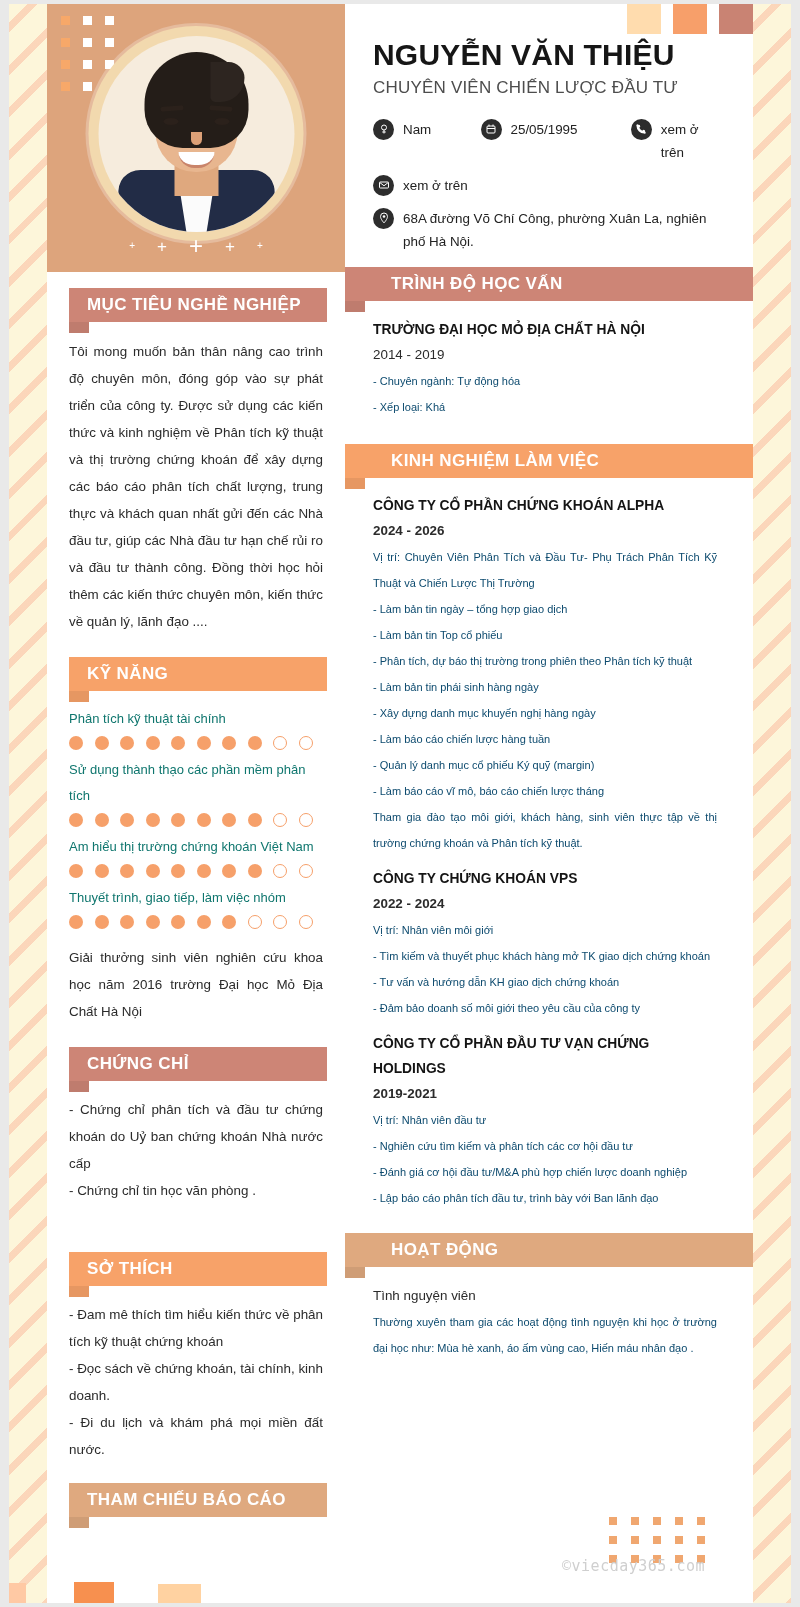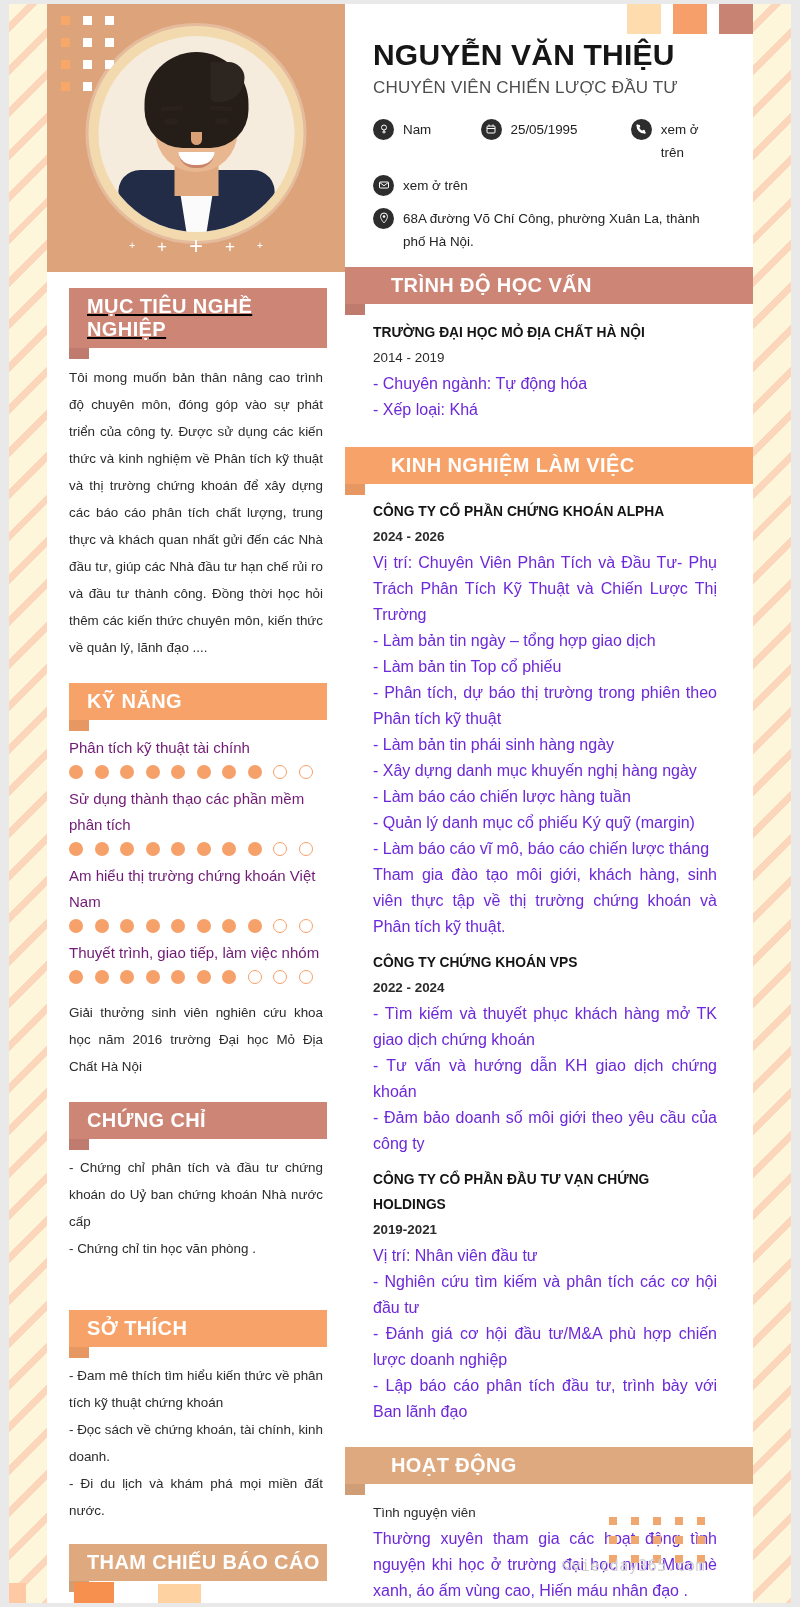--- a/index.html
+++ b/index.html
@@ -112,40 +112,40 @@
               display:flex; align-items:center; justify-content:center; gap: 22px; color:#fff; }
   .plus-row span { font-weight: 300; line-height:1; }
 
   
   .sec { position: relative; }
   .sec-bar {
     position: relative; display:block;
     color: #fff; font-weight: bold;
     letter-spacing: .4px;
     padding: 7px 0 7px 18px;
-    font-size: 20px;
+    font-size: 17px;
   }
   .sec-bar:after {
     content:""; position:absolute; left: 0; top: 100%;
     width: 20px; height: 11px; background: inherit;
     filter: brightness(0.93);
   }
 
   
   .left-body { padding: 0 22px 0 22px; }
   .sec-wrap { margin-left: -22px; margin-right: -22px; }
   .sec-bar-left { margin-left: 22px; margin-right: 18px; }
 
   .para {
     font-size: 13.4px; line-height: 27px; color: #2b2b2b;
     text-align: justify; text-justify: inter-word;
   }
 
   
-  .skill-label { font-size: 15px; line-height: 26px; color: #701a75; }
+  .skill-label { font-size: 13px; line-height: 26px; color: #0f766e; }
   .dots { display:flex; gap: 11.5px; margin: 4px 0 7px; }
   .dot { width: 14px; height: 14px; border-radius: 50%; }
   .dot.on  { background: #f6a06a; }
   .dot.off { background: #fff; border: 1.5px solid #f6a06a; }
 
   
   .right-head { padding: 34px 36px 0 28px; background:#fff; }
   .name { font-size: 30px; font-weight: bold; color:#161616; letter-spacing: .2px; line-height: 1.12; }
   .role { font-size: 17px; color:#4d4d4d; margin-top: 6px; letter-spacing: .2px; }
 
@@ -161,21 +161,21 @@
   .cicon svg { width: 12px; height: 12px; fill:#fff; }
   .ctext { line-height: 23px; }
 
   .right-body { padding: 0 36px 0 28px; }
   .right-sec { margin-left: -28px; margin-right: -36px; }
   .right-sec .sec-bar { padding-left: 46px; }
 
   .entry-title { font-size: 13.8px; font-weight: bold; color:#141414; line-height: 25px; }
   .entry-sub   { font-size: 13.4px; color:#2b2b2b; line-height: 26px; }
   .entry-sub.b { font-weight: bold; }
-  .bullet { font-size: 16px; line-height: 26px; color:#6d28d9; }
+  .bullet { font-size: 11px; line-height: 26px; color:#0c4a6e; }
   .bullet.just { text-align: justify; }
 
   
   .watermark {
     position:absolute; right: 48px; bottom: 28px;
     font-family: "DejaVu Sans Mono", monospace;
     font-size: 15px; color: #cfcfcf; letter-spacing: .5px; z-index: 4; text-align: right;
   }
   .wm-dots { position:absolute; right: 48px; bottom: 40px; z-index: 3;
              display:grid; grid-template-columns: repeat(5, 8px); gap: 11px 14px; }
@@ -251,21 +251,21 @@
             <span style="font-size:10px">+</span>
             <span style="font-size:17px">+</span>
             <span style="font-size:24px">+</span>
             <span style="font-size:17px">+</span>
             <span style="font-size:10px">+</span>
           </div>
         </div>
 
         <div class="left-body">
 
-          <div class="sec sec-wrap" style="margin-top:16px;text-decoration:underline;">
+          <div class="sec sec-wrap" style="margin-top:16px;">
             <div class="sec-bar sec-bar-left" style="background:#cd8576">MỤC TIÊU NGHỀ NGHIỆP</div>
           </div>
           <div class="para" style="margin-top:16px;">Tôi mong muốn bản thân nâng cao trình độ chuyên môn, đóng góp vào sự phát triển của công ty. Được sử dụng các kiến thức và kinh nghiệm về Phân tích kỹ thuật và thị trường chứng khoán để xây dựng các báo cáo phân tích chất lượng, trung thực và khách quan nhất gửi đến các Nhà đầu tư, giúp các Nhà đầu tư hạn chế rủi ro và đầu tư thành công. Đồng thời học hỏi thêm các kiến thức chuyên môn, kiến thức về quản lý, lãnh đạo ....</div>
 
           <div class="sec sec-wrap" style="margin-top:22px;">
             <div class="sec-bar sec-bar-left" style="background:#f7a269">KỸ NĂNG</div>
           </div>
           <div id="skills-list" style="margin-top:15px;">
               <div>
                 <div class="skill-label">Phân tích kỹ thuật tài chính</div>
@@ -402,21 +402,21 @@
               </div>
             </div>
             <div class="crow">
               <div class="citem">
                 <span class="cicon">
                   <svg viewBox="0 0 24 24">
                       <path d="M12 2a7 7 0 00-7 7c0 5 7 13 7 13s7-8 7-13a7 7 0 00-7-7z" fill="none" stroke="#fff" stroke-width="2"></path>
                       <circle cx="12" cy="9" r="2.6" fill="#fff"></circle>
                     </svg>
                 </span>
-                <span class="ctext" style="display:block;max-width:348px">68A đường Võ Chí Công, phường Xuân La, thành phố Hà Nội.</span>
+                <span class="ctext" style="display:block;max-width:348px">68A đường Võ Chí Công, phường Xuân La, nghiên phố Hà Nội.</span>
               </div>
             </div>
           </div>
         </div>
 
         <div class="right-body">
 
           <div class="right-sec" style="margin-top:14px;">
             <div class="sec-bar" style="background:#cd8576">TRÌNH ĐỘ HỌC VẤN</div>
           </div>
@@ -441,20 +441,21 @@
                 <div class="bullet just">- Làm bản tin phái sinh hàng ngày</div>
                 <div class="bullet just">- Xây dựng danh mục khuyến nghị hàng ngày</div>
                 <div class="bullet just">- Làm báo cáo chiến lược hàng tuần</div>
                 <div class="bullet just">- Quản lý danh mục cổ phiếu Ký quỹ (margin)</div>
                 <div class="bullet just">- Làm báo cáo vĩ mô, báo cáo chiến lược tháng</div>
                 <div class="bullet just">Tham gia đào tạo môi giới, khách hàng, sinh viên thực tập về thị trường chứng khoán và Phân tích kỹ thuật.</div>
               </div>
               <div style="margin-top: 10px;">
                 <div class="entry-title">CÔNG TY CHỨNG KHOÁN VPS</div>
                 <div class="entry-sub b">2022 - 2024</div>
+                <div class="bullet just">Vị trí: Nhân viên môi giới</div>
                 <div class="bullet just">- Tìm kiếm và thuyết phục khách hàng mở TK giao dịch chứng khoán</div>
                 <div class="bullet just">- Tư vấn và hướng dẫn KH giao dịch chứng khoán</div>
                 <div class="bullet just">- Đảm bảo doanh số môi giới theo yêu cầu của công ty</div>
               </div>
               <div style="margin-top: 10px;">
                 <div class="entry-title">CÔNG TY CỔ PHẦN ĐẦU TƯ VẠN CHỨNG HOLDINGS</div>
                 <div class="entry-sub b">2019-2021</div>
                 <div class="bullet just">Vị trí: Nhân viên đầu tư</div>
                 <div class="bullet just">- Nghiên cứu tìm kiếm và phân tích các cơ hội đầu tư</div>
                 <div class="bullet just">- Đánh giá cơ hội đầu tư/M&amp;A phù hợp chiến lược doanh nghiệp</div>

